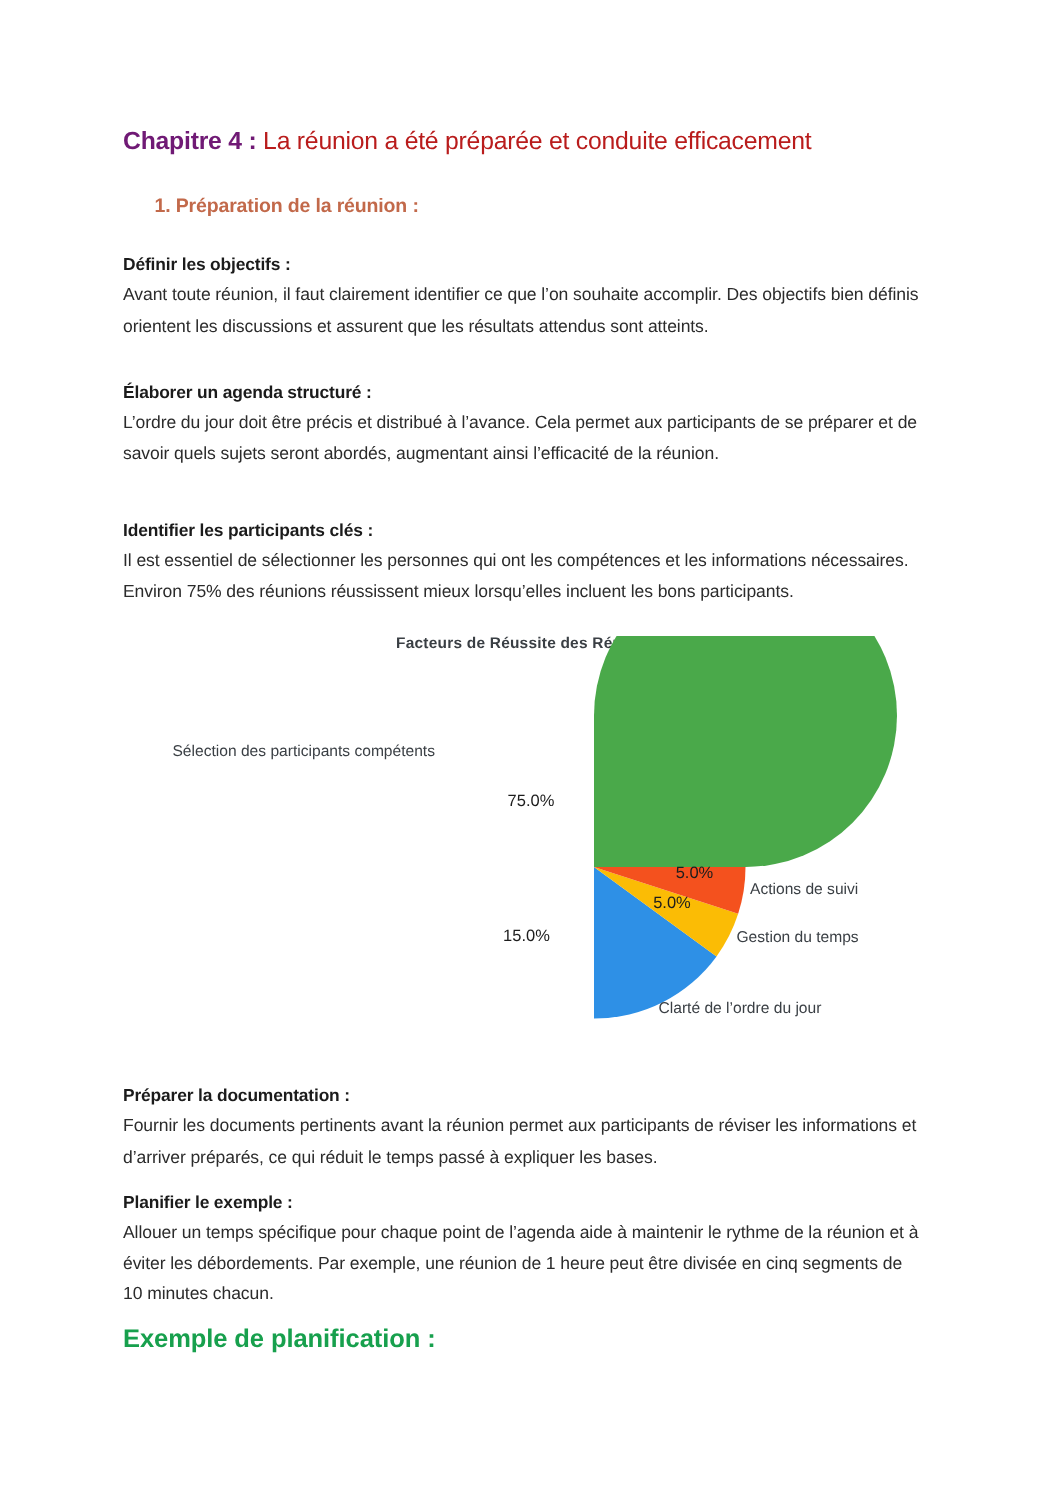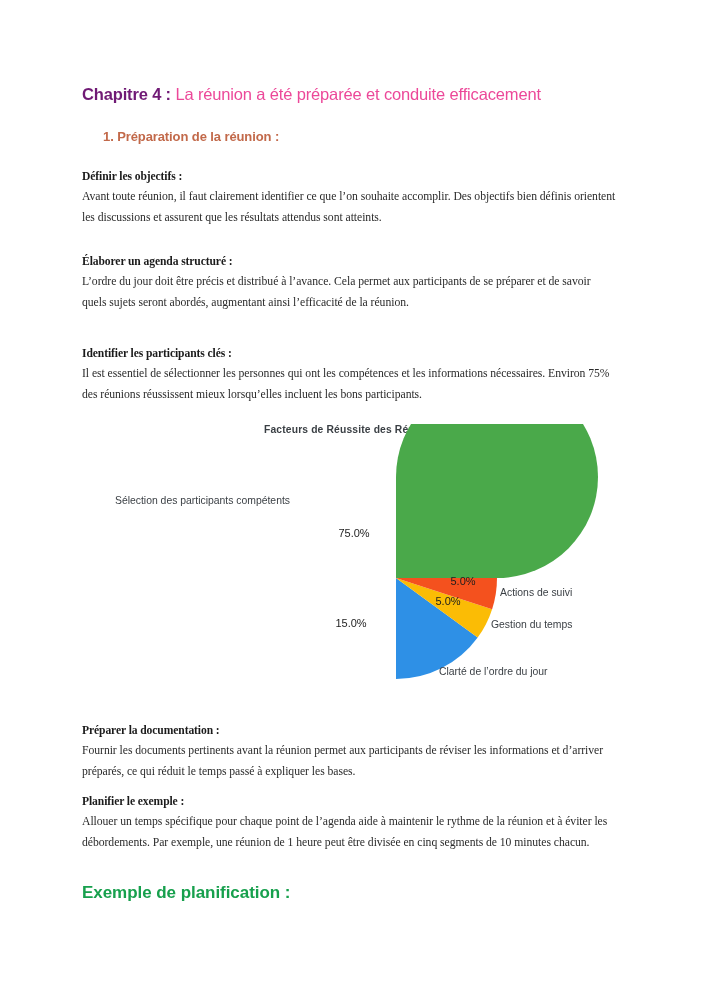--- a/index.html
+++ b/index.html
@@ -34,40 +34,39 @@
     letter-spacing: -0.15px;
     color: #e39230;
     white-space: nowrap;
   }
   .chapter-title .lead {
     font-weight: 700;
     color: #701a75;
   }
   .chapter-title .rest {
     font-weight: 400;
-    color: #ec4899;
+    color: #b91c1c;
   }
 
   .section-number {
     position: absolute;
     left: 103px;
     top: 129px;
     font-size: 13px;
     font-weight: 700;
     letter-spacing: -0.1px;
     color: #c2694a;
     white-space: nowrap;
   }
 
   
   .block {
     position: absolute;
     left: 82px;
     width: 535px;
-    font-family: Liberation Serif, serif;
   }
   .block h3 {
     margin: 0 0 2px 0;
     font-size: 11.6px;
     font-weight: 700;
     letter-spacing: -0.1px;
     color: #1b1b1b;
     line-height: 1.5;
   }
   .block p {

